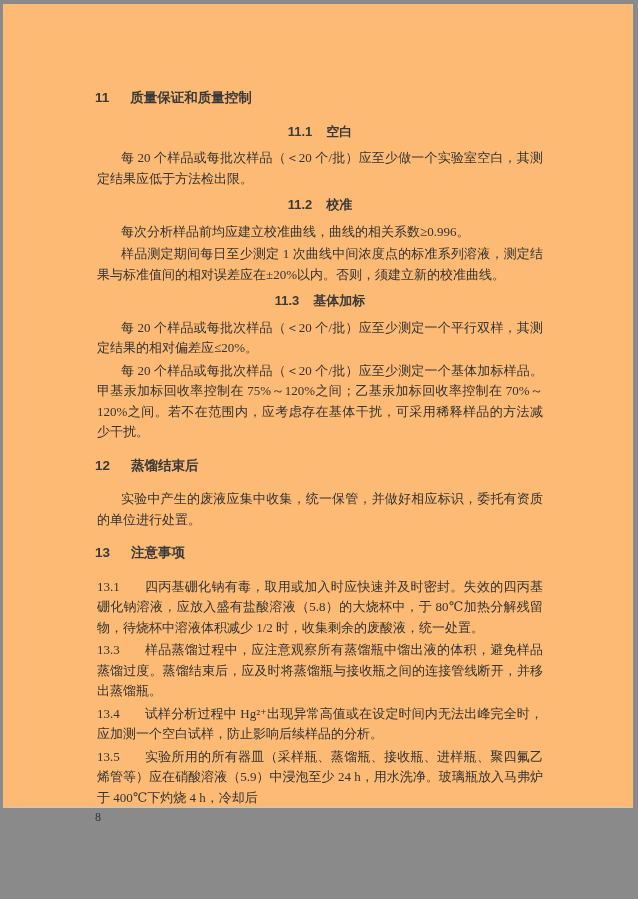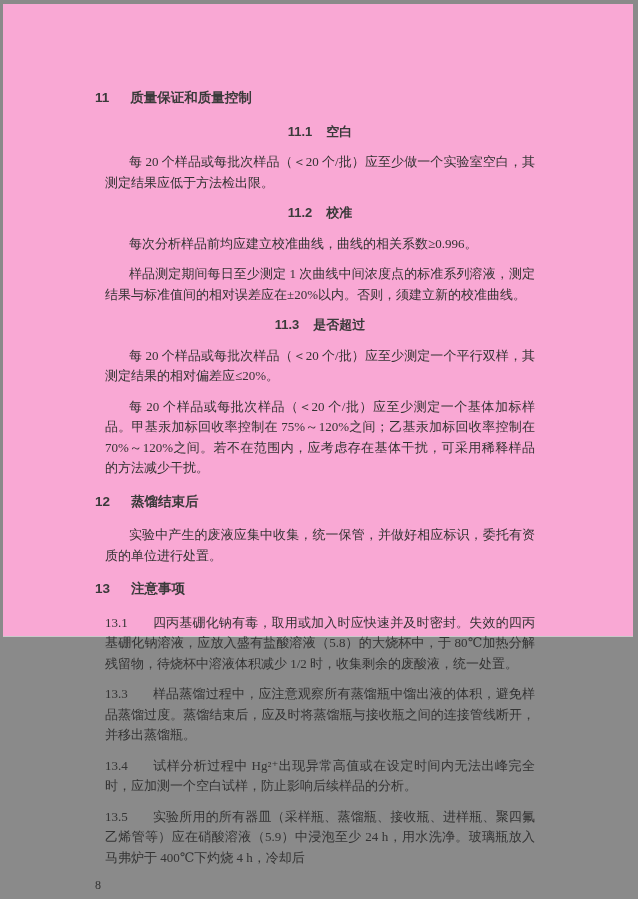--- a/index.html
+++ b/index.html
@@ -6,22 +6,22 @@
   body {
     width: 638px; height: 899px;
     background: #8a8a8a;
     font-family: "Liberation Serif", "DejaVu Serif", serif;
     overflow: hidden;
   }
   .viewer { position: relative; width: 638px; height: 899px; }
   .page {
     position: absolute;
     left: 3px; top: 4px;
-    width: 630px; height: 633px;
-    background: #f9a8d4;
+    width: 630px; height: 804px;
+    background: #fdba74;
     border-bottom: 1px solid #c9c9c9;
     box-sizing: border-box;
     color: #333333;
   }
   .content {
     box-sizing: border-box;
     width: 630px;
     padding: 84px 88px 0 92px;
     font-size: 13px;
     line-height: 20.5px;
@@ -31,21 +31,21 @@
     font-family: "Liberation Sans", "DejaVu Sans", sans-serif;
     font-weight: bold;
     color: #3a3a3a;
     text-align: left;
   }
   h1 { font-size: 13.5px; line-height: 20.5px; margin: 13px 0; }
   h2 { font-size: 13px;  line-height: 20.5px; margin: 6px 0; text-align: center; }
   h1:first-child { margin-top: 0; }
   h1 .hnum { padding-right: 21px; }
   h2 .hnum { padding-right: 14px; }
-  p { margin: 10px; }
+  p { margin: 2px; }
   p.indent { text-indent: 24px; }
   p.note .pnum { padding-right: 25px; }
   .page-number {
     margin-top: 2px;
     font-size: 12px;
     line-height: 14px;
     text-align: left;
   }
 </style>
 </head>
@@ -57,21 +57,21 @@
 
       <h1><span class="hnum">11</span><span>质量保证和质量控制</span></h1>
 
       <h2><span class="hnum">11.1</span><span>空白</span></h2>
       <p class="indent">每 20 个样品或每批次样品（＜20 个/批）应至少做一个实验室空白，其测定结果应低于方法检出限。</p>
 
       <h2><span class="hnum">11.2</span><span>校准</span></h2>
       <p class="indent">每次分析样品前均应建立校准曲线，曲线的相关系数≥0.996。</p>
       <p class="indent">样品测定期间每日至少测定 1 次曲线中间浓度点的标准系列溶液，测定结果与标准值间的相对误差应在±20%以内。否则，须建立新的校准曲线。</p>
 
-      <h2><span class="hnum">11.3</span><span>是否超过</span></h2>
+      <h2><span class="hnum">11.3</span><span>基体加标</span></h2>
       <p class="indent">每 20 个样品或每批次样品（＜20 个/批）应至少测定一个平行双样，其测定结果的相对偏差应≤20%。</p>
 
       <p class="indent">每 20 个样品或每批次样品（＜20 个/批）应至少测定一个基体加标样品。甲基汞加标回收率控制在 75%～120%之间；乙基汞加标回收率控制在 70%～120%之间。若不在范围内，应考虑存在基体干扰，可采用稀释样品的方法减少干扰。</p>
 
       <h1><span class="hnum">12</span><span>蒸馏结束后</span></h1>
       <p class="indent">实验中产生的废液应集中收集，统一保管，并做好相应标识，委托有资质的单位进行处置。</p>
 
       <h1><span class="hnum">13</span><span>注意事项</span></h1>
 
       <p class="note"><span class="pnum">13.1</span><span>四丙基硼化钠有毒，取用或加入时应快速并及时密封。失效的四丙基硼化钠溶液，应放入盛有盐酸溶液（5.8）的大烧杯中，于 80℃加热分解残留物，待烧杯中溶液体积减少 1/2 时，收集剩余的废酸液，统一处置。</span></p>

